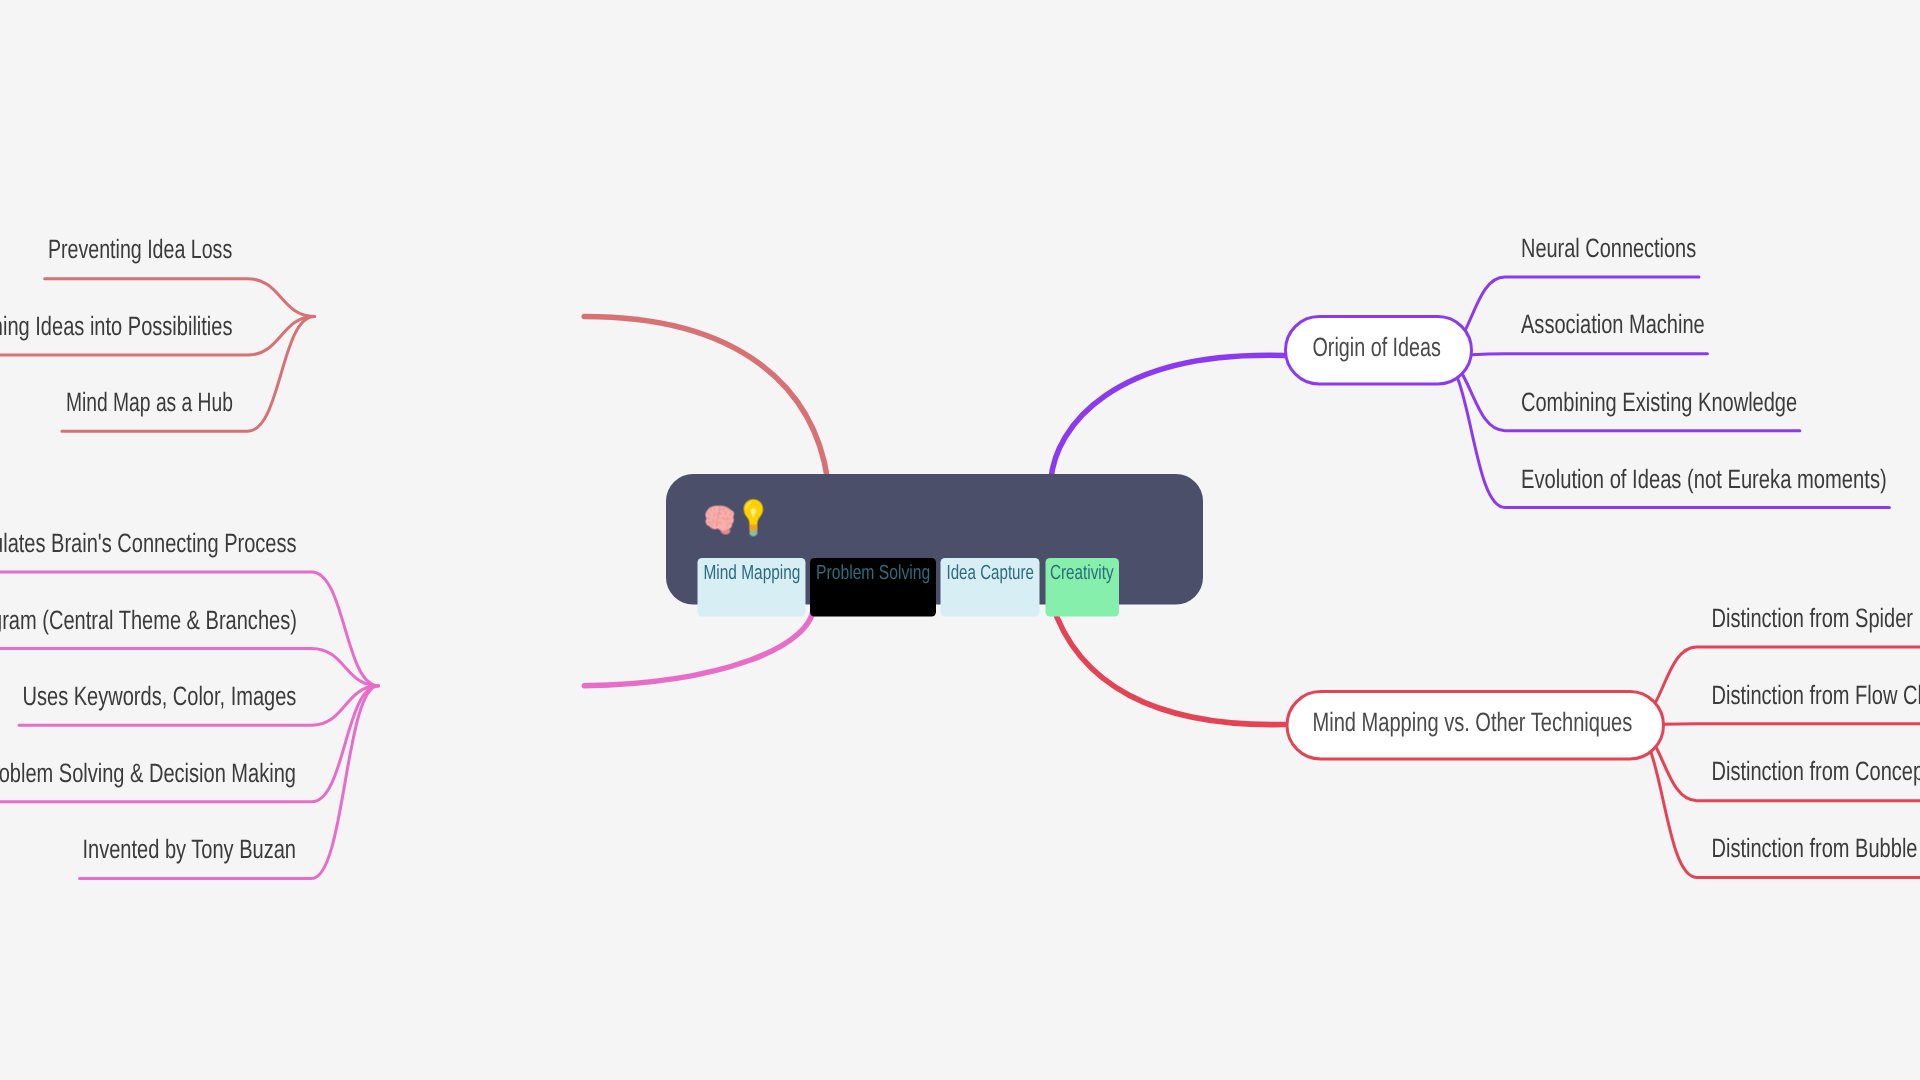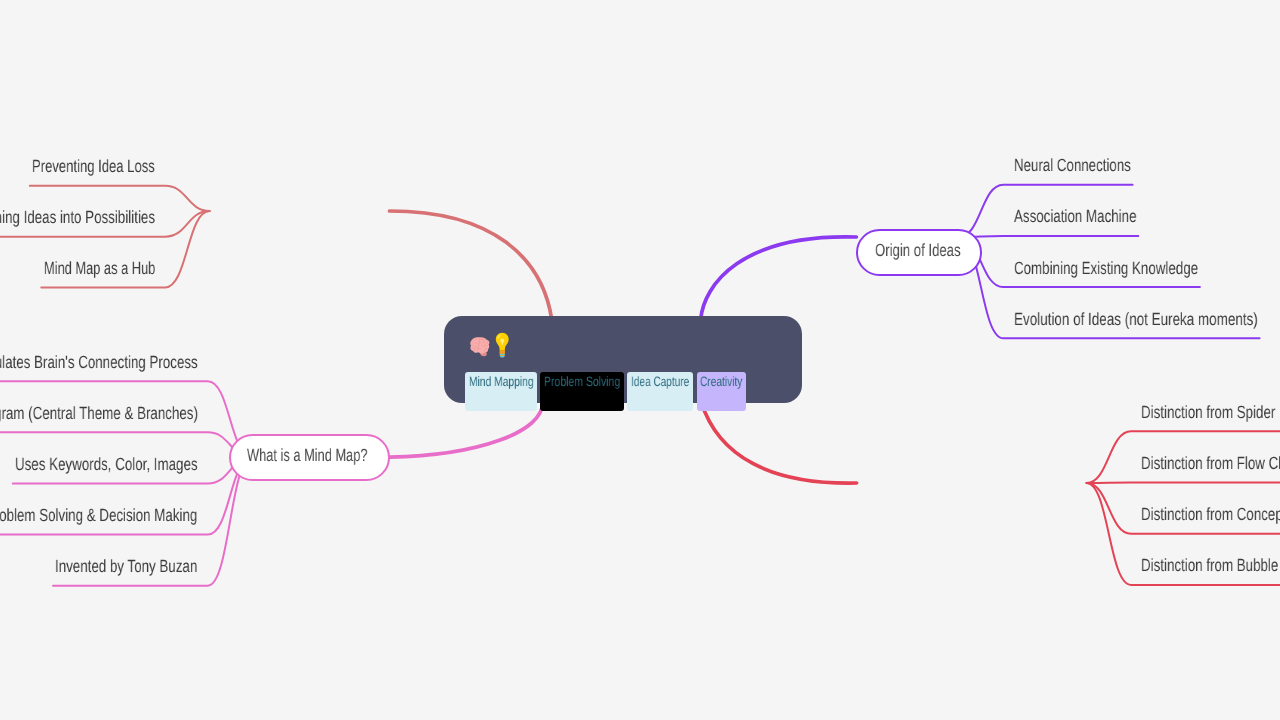--- a/index.html
+++ b/index.html
@@ -90,40 +90,40 @@
     <div id="central-tags" style="left: 21px; top: 55.9px;">
         <div class="tag" style="background: rgb(215, 238, 245); color: rgb(45, 107, 125); width: 71.9px;">
           <span class="tagtxt" style="position: absolute; left: 3.65px; top: 2.6px; width: 85.3906px; transform-origin: left top; transform: scaleX(0.756523);">Mind Mapping</span>
         </div>
         <div class="tag" style="background: #000000; color: rgb(45, 107, 125); width: 83.5px;">
           <span class="tagtxt" style="position: absolute; left: 3.65px; top: 2.6px; width: 98.9844px; transform-origin: left top; transform: scaleX(0.769818);">Problem Solving</span>
         </div>
         <div class="tag" style="background: rgb(215, 238, 245); color: rgb(45, 107, 125); width: 65.6px;">
           <span class="tagtxt" style="position: absolute; left: 3.65px; top: 2.6px; width: 78.6094px; transform-origin: left top; transform: scaleX(0.741642);">Idea Capture</span>
         </div>
-        <div class="tag" style="background: #c4b5fd; color: rgb(45, 107, 125); width: 49.7px;">
+        <div class="tag" style="background: #86efac; color: rgb(45, 107, 125); width: 49.7px;">
           <span class="tagtxt" style="position: absolute; left: 3.65px; top: 2.6px; width: 56.6562px; transform-origin: left top; transform: scaleX(0.748373);">Creativity</span>
         </div>
       </div>
   </div>
     <div class="leaf sx" style="width: 166.188px; transform-origin: left top; transform: scaleX(0.738924); left: 32.1px; top: 158.2px;">Preventing Idea Loss</div>
     <div class="leaf sx" style="width: 238.25px; transform-origin: left top; transform: scaleX(0.755509); left: -25.1px; top: 209.05px;">Turning Ideas into Possibilities</div>
     <div class="leaf sx" style="width: 153.375px; transform-origin: left top; transform: scaleX(0.725672); left: 43.6px; top: 259.9px;">Mind Map as a Hub</div>
-    <div class="branch" style="left: 228.8px; top: 433.7px; width: 160.8px; height: 47px; border: 2.5px solid rgb(232, 109, 201);">
-      <span class="btxt" style="position: absolute; left: 16.2px; top: 9.1px; width: 166.141px; transform-origin: left top; transform: scaleX(0.725289);">What is a Mind Map?</span>
-    </div>
     <div class="leaf sx" style="width: 304.203px; transform-origin: left top; transform: scaleX(0.755088); left: -32.1px; top: 353.65px;">Stimulates Brain's Connecting Process</div>
     <div class="leaf sx" style="width: 296.547px; transform-origin: left top; transform: scaleX(0.755024); left: -26.3px; top: 404.75px;">Diagram (Central Theme &amp; Branches)</div>
     <div class="leaf sx" style="width: 241.828px; transform-origin: left top; transform: scaleX(0.755082); left: 15px; top: 455.85px;">Uses Keywords, Color, Images</div>
     <div class="leaf sx" style="width: 311.625px; transform-origin: left top; transform: scaleX(0.755074); left: -37.7px; top: 506.95px;">For Problem Solving &amp; Decision Making</div>
     <div class="leaf sx" style="width: 188.484px; transform-origin: left top; transform: scaleX(0.75497); left: 55.3px; top: 558.05px;">Invented by Tony Buzan</div>
-    <div class="branch" style="left: 856.4px; top: 229px; width: 125.9px; height: 47px; border: 2.5px solid rgb(139, 58, 240);">
+    <div class="branch" style="left: 856.4px; top: 210px; width: 125.9px; height: 47px; border: 2.5px solid rgb(139, 58, 240);">
       <span class="btxt" style="position: absolute; left: 16.2px; top: 9.1px; width: 115.031px; transform-origin: left top; transform: scaleX(0.744146);">Origin of Ideas</span>
     </div>
     <div class="leaf sx" style="width: 155.359px; transform-origin: left top; transform: scaleX(0.751805); left: 1013.5px; top: 157.1px;">Neural Connections</div>
     <div class="leaf sx" style="width: 162.234px; transform-origin: left top; transform: scaleX(0.75508); left: 1013.5px; top: 208.3px;">Association Machine</div>
     <div class="leaf sx" style="width: 243.844px; transform-origin: left top; transform: scaleX(0.754992); left: 1013.5px; top: 259.5px;">Combining Existing Knowledge</div>
     <div class="leaf sx" style="width: 320.5px; transform-origin: left top; transform: scaleX(0.760686); left: 1013.5px; top: 310.7px;">Evolution of Ideas (not Eureka moments)</div>
+    <div class="branch" style="left: 856.6px; top: 459.5px; width: 253.5px; height: 47px; border: 2.5px solid rgb(227, 67, 85);">
+      <span class="btxt" style="position: absolute; left: 16.2px; top: 9.1px; width: 281.844px; transform-origin: left top; transform: scaleX(0.756447);">Mind Mapping vs. Other Techniques</span>
+    </div>
     <div class="leaf sx" style="width: 258.516px; transform-origin: left top; transform: scaleX(0.75508); left: 1141.3px; top: 403.75px;">Distinction from Spider Diagrams</div>
     <div class="leaf sx" style="width: 221.156px; transform-origin: left top; transform: scaleX(0.755122); left: 1141.3px; top: 454.95px;">Distinction from Flow Charts</div>
     <div class="leaf sx" style="width: 240.844px; transform-origin: left top; transform: scaleX(0.754846); left: 1141.3px; top: 506.15px;">Distinction from Concept Maps</div>
     <div class="leaf sx" style="width: 230.047px; transform-origin: left top; transform: scaleX(0.755064); left: 1141.3px; top: 557.35px;">Distinction from Bubble Maps</div>
   </div>
 
 </body></html>

